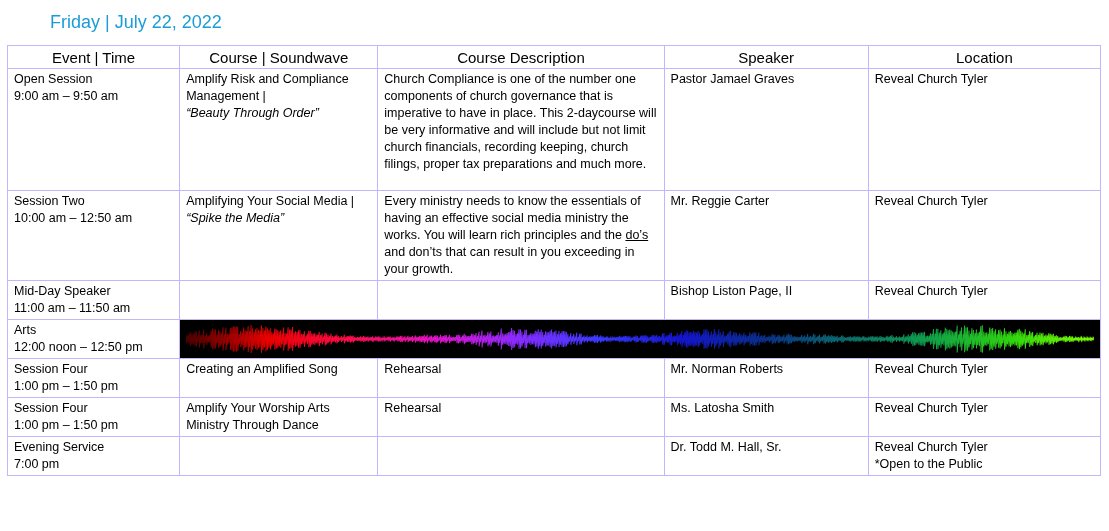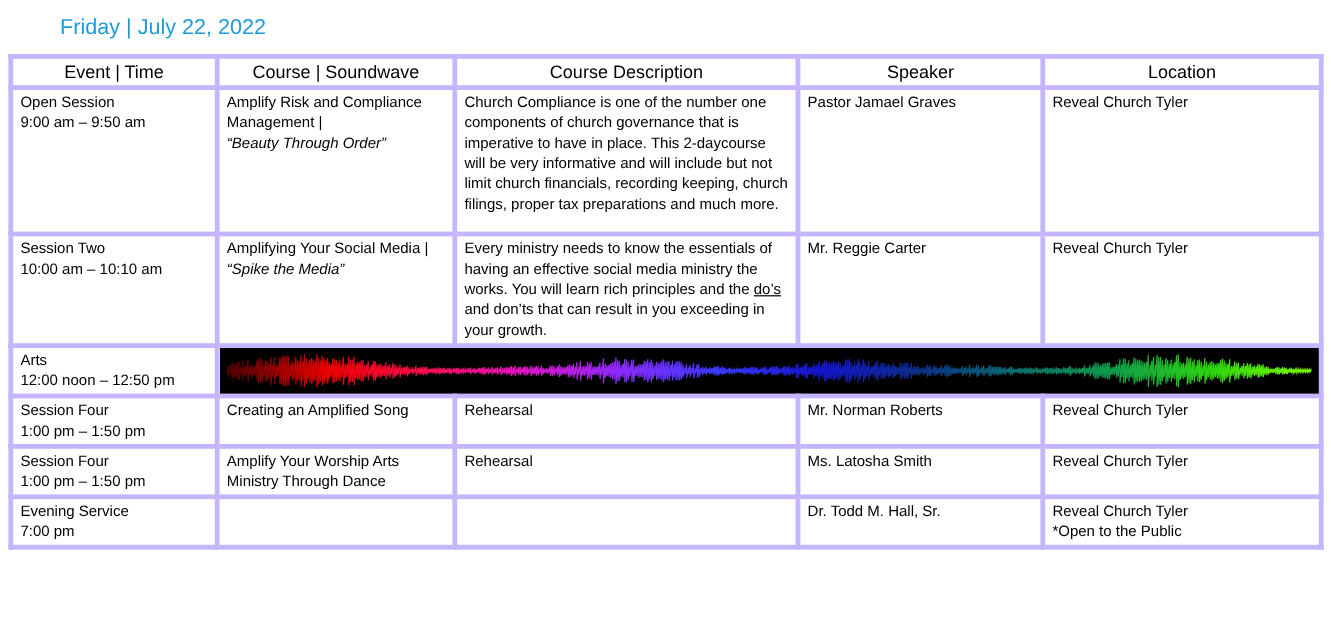--- a/index.html
+++ b/index.html
@@ -24,21 +24,21 @@
     color: #1b9cd8;
   }
   table.schedule {
     border-collapse: collapse;
     table-layout: fixed;
     margin-left: 7px;
     width: 1094px;
   }
   table.schedule th,
   table.schedule td {
-    border: 4px solid #c4b5fd;
+    border: 1px solid #c4b5fd;
     vertical-align: top;
     padding: 2px 6px;
     font-size: 12.5px;
     line-height: 17px;
     overflow: hidden;
   }
   table.schedule th {
     font-size: 15px;
     font-weight: 400;
     text-align: center;
@@ -106,31 +106,41 @@
           <div class="quote">“Beauty Through Order”</div>
         </td>
         <td>Church Compliance is one of the number one components of church governance that is imperative to have in place. This 2-daycourse will be very informative and will include but not limit church financials, recording keeping, church filings, proper tax preparations and much more.</td>
         <td class="speaker-cell">Pastor Jamael Graves</td>
         <td class="location-cell">Reveal Church Tyler</td>
       </tr>
 
       <tr class="r2">
         <td>
           <div>Session Two</div>
-          <div>10:00 am – 10:10 am</div>
+          <div>10:00 am – 12:50 am</div>
         </td>
         <td>
           <div>Amplifying Your Social Media |</div>
           <div class="quote">“Spike the Media”</div>
         </td>
         <td><span>Every ministry needs to know the essentials of having an effective social media ministry the works. You will learn rich principles and the </span><span class="u">do’s</span><span> and don’ts that can result in you exceeding in your growth.</span></td>
         <td class="speaker-cell">Mr. Reggie Carter</td>
         <td class="location-cell">Reveal Church Tyler</td>
       </tr>
 
+      <tr class="r3">
+        <td>
+          <div>Mid-Day Speaker</div>
+          <div>11:00 am – 11:50 am</div>
+        </td>
+        <td></td>
+        <td></td>
+        <td class="speaker-cell">Bishop Liston Page, II</td>
+        <td class="location-cell">Reveal Church Tyler</td>
+      </tr>
 
       <tr class="r4">
         <td>
           <div>Arts</div>
           <div>12:00 noon – 12:50 pm</div>
         </td>
         <td class="wave-cell" colspan="4">
           <svg viewBox="0 0 1840 60" preserveAspectRatio="none">
             <defs>
               <linearGradient id="wave-grad" x1="0" y1="0" x2="1" y2="0">

